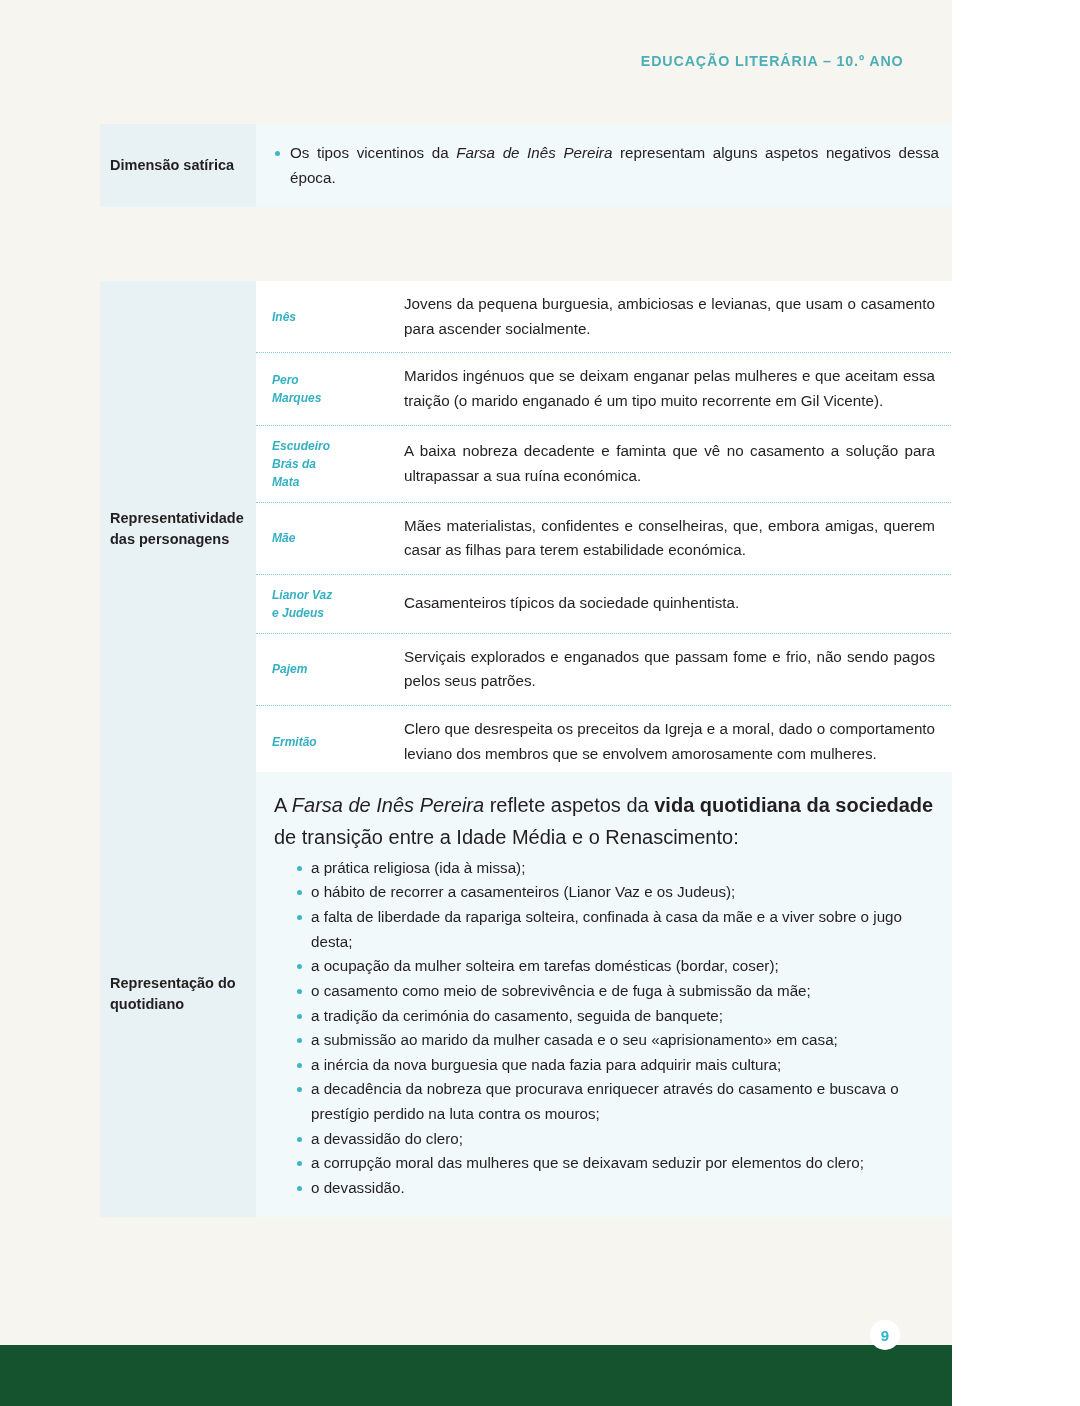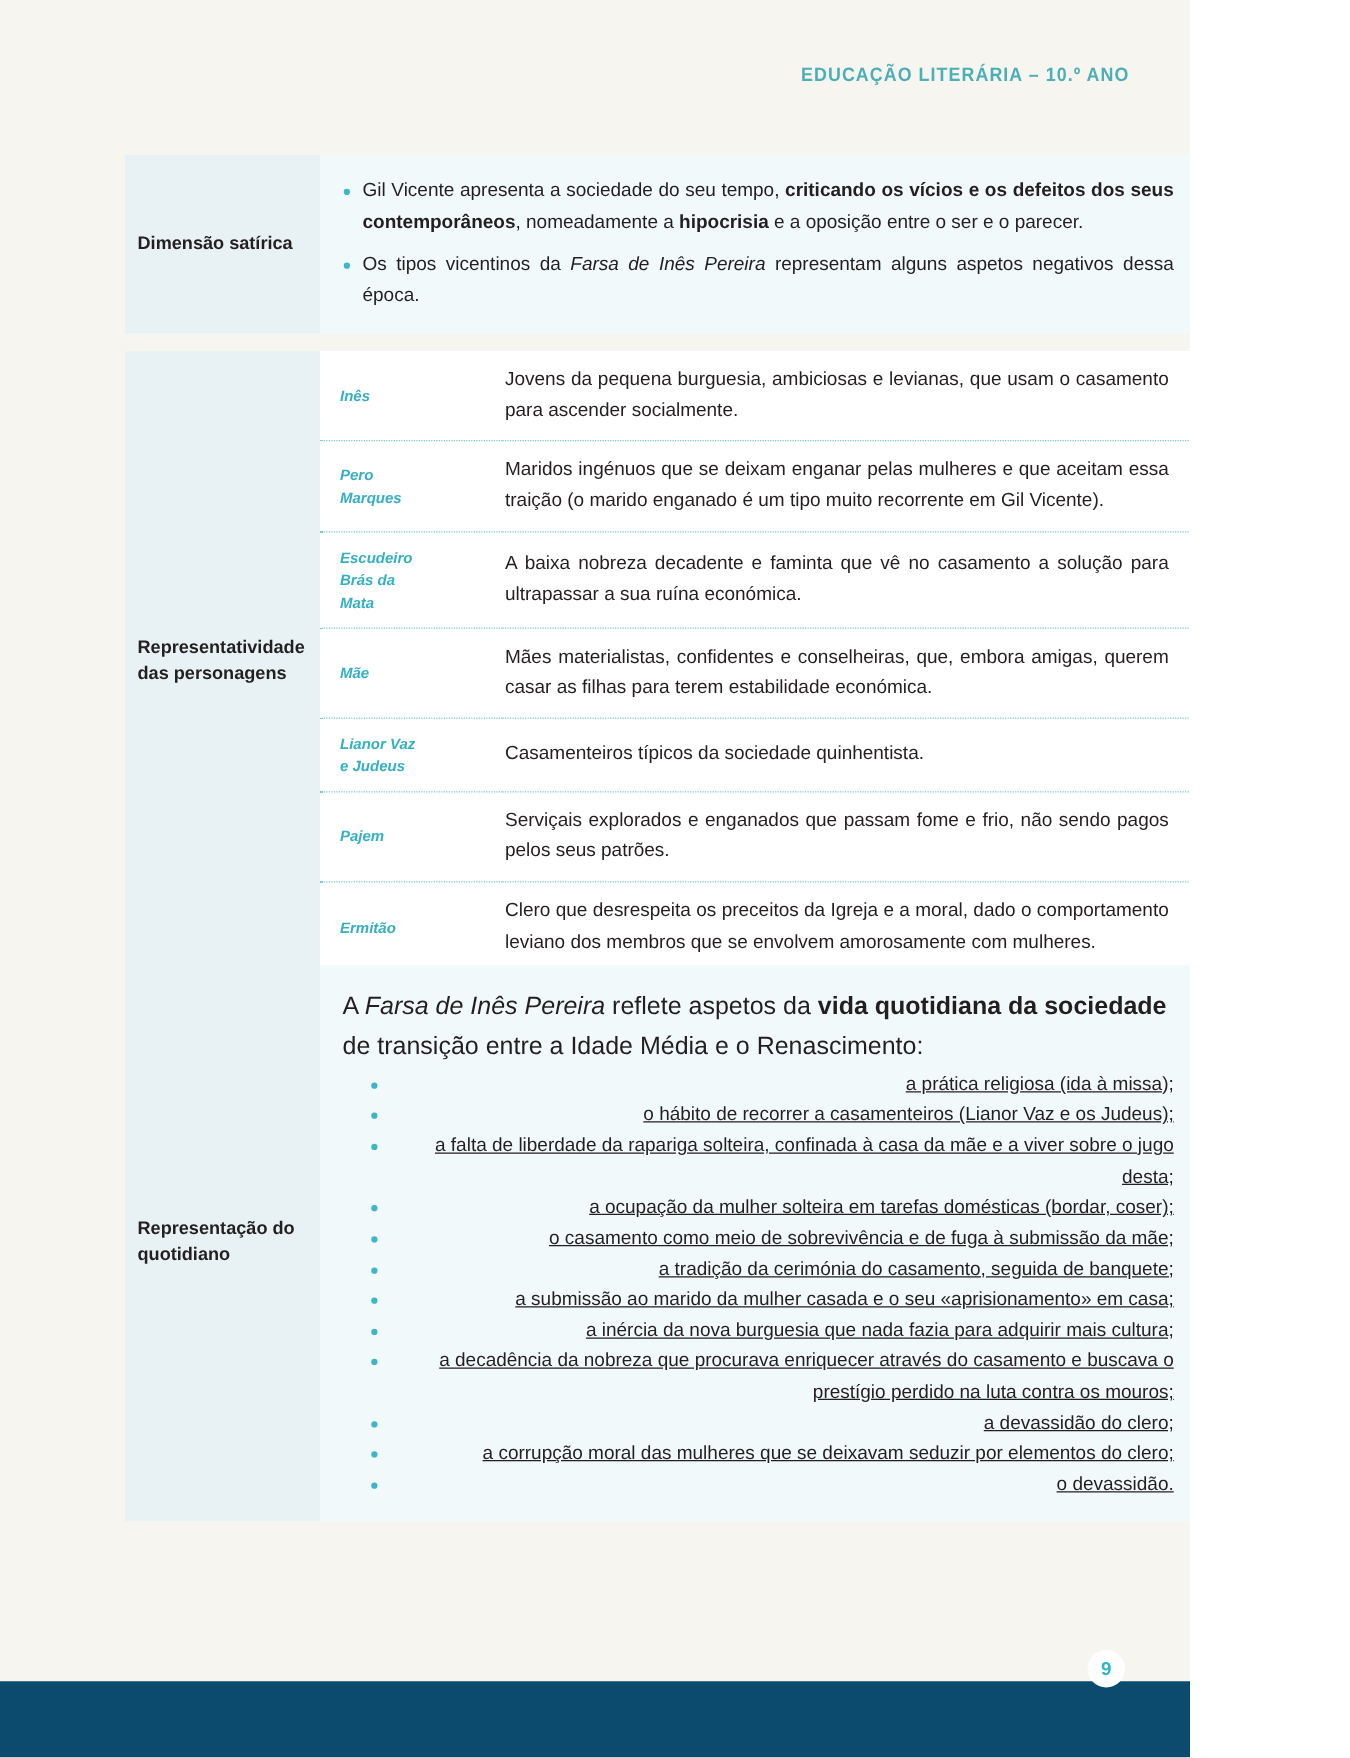--- a/index.html
+++ b/index.html
@@ -11,21 +11,21 @@
     width: 1080px;
     height: 1406px;
     font-family: "Liberation Sans", sans-serif;
     -webkit-font-smoothing: antialiased;
   }
 
   .page {
     position: relative;
     width: 952px;
     height: 1406px;
-    background: #0c4a6e;
+    background: #14532d;
     overflow: hidden;
   }
 
   
   .paper {
     position: absolute;
     left: 0;
     top: 0;
     width: 1080px;
     height: 1345px;
@@ -167,22 +167,21 @@
     list-style: none;
     margin: 0;
     padding: 0 0 0 22px;
   }
   .sub-list > li {
     position: relative;
     padding-left: 15px;
     font-size: 15.2px;
     line-height: 1.62;
     color: #231f20;
-    text-align: right;
-    text-decoration: underline;
+    text-align: left;
   }
   .sub-list > li::before {
     content: "";
     position: absolute;
     left: 1px;
     top: 10px;
     width: 5px;
     height: 5px;
     border-radius: 50%;
     background: #3fb6c4;
@@ -213,21 +212,20 @@
 
   <div class="running-header">EDUCAÇÃO LITERÁRIA – 10.º ANO</div>
 
   <div class="block" id="block-satirica">
     <div class="label-col">
       <div class="label-text">Dimensão
 satírica</div>
     </div>
     <div class="body-col">
       <ul class="bullet-list" id="satirica-bullets">
-          <li><span>Gil Vicente apresenta a sociedade do seu tempo, </span><b>criticando os vícios e os defeitos dos seus contemporâneos</b><span>, nomeadamente a </span><b>hipocrisia</b><span> e a oposição entre o ser e o parecer.</span></li>
           <li><span>Os tipos vicentinos da </span><i>Farsa de Inês Pereira</i><span> representam alguns aspetos negativos dessa época.</span></li>
         </ul>
     </div>
   </div>
 
   <div class="block" id="block-personagens">
     <div class="label-col">
       <div class="label-text">Representatividade
 das personagens</div>
     </div>

